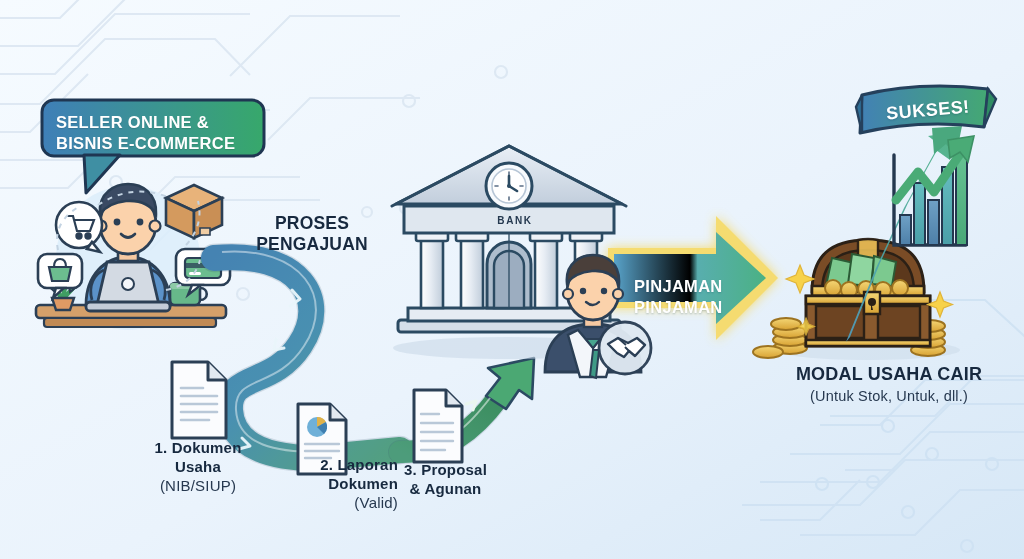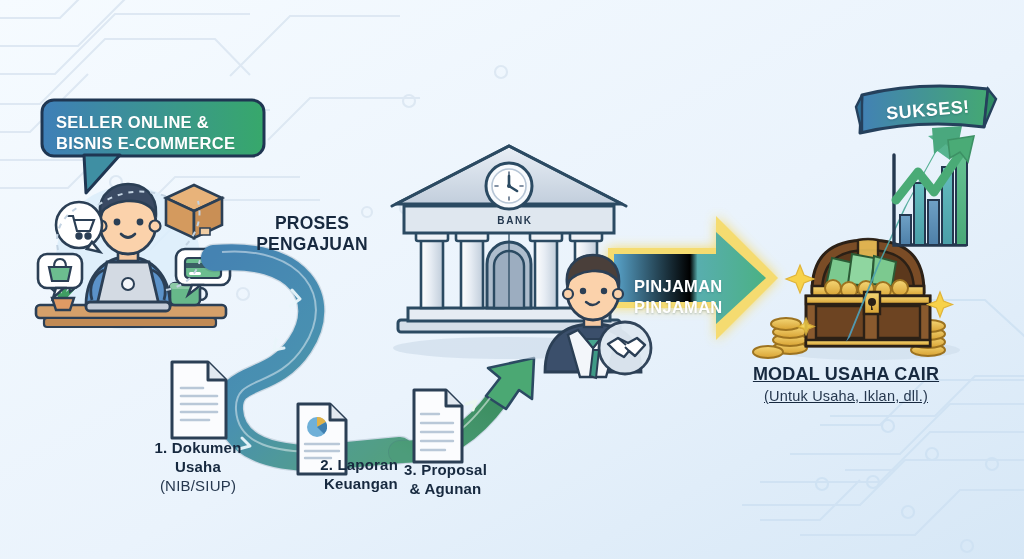--- a/index.html
+++ b/index.html
@@ -14,21 +14,21 @@
   .layer{position:absolute;left:0;top:0;width:1024px;height:559px;}
   svg{display:block;}
   .lbl{position:absolute;text-align:center;color:#1b2e4a;letter-spacing:.2px;}
   .sub{font-weight:400;color:#26384f;}
 
   
   #proses-label{left:232px;top:213px;width:160px;font-size:17.5px;font-weight:700;line-height:21px;color:#17293f;text-align:center;}
   #doc1-label{left:128px;top:438px;width:140px;font-size:15px;line-height:19px;font-weight:700;color:#17293f;}
   #doc2-label{left:258px;top:455px;width:140px;font-size:15px;line-height:19px;font-weight:700;color:#17293f;text-align:right;}
   #doc3-label{left:378px;top:460px;width:135px;font-size:15px;line-height:19px;font-weight:700;color:#17293f;}
-  #modal-label{left:721px;top:363px;width:250px;font-size:18px;line-height:22px;font-weight:700;color:#17293f;text-decoration:underline;}
+  #modal-label{left:764px;top:363px;width:250px;font-size:18px;line-height:22px;font-weight:700;color:#17293f;}
   #modal-label .sub{font-size:14.5px;font-weight:400;}
   .paren{font-weight:400;display:block;}
 
   .bubble-text{
     position:absolute;left:56px;top:112px;width:210px;
     font-size:16.5px;font-weight:700;line-height:21px;color:#ffffff;
     letter-spacing:.3px;text-shadow:0 1px 1px rgba(0,0,0,.12);
   }
   .arrow-text{
     position:absolute;left:634px;top:276px;width:130px;
@@ -299,21 +299,22 @@
     </g>
   </svg>
 
   <div class="lbl" id="doc1-label">
     <span>1. Dokumen</span><br>
     <span>Usaha</span>
     <span class="paren sub">(NIB/SIUP)</span>
   </div>
   <div class="lbl" id="doc2-label">
     <span>2. Laporan</span><br>
-    <span>Keuangan</span>
+    <span>Dokumen</span>
+    <span class="paren sub">(Valid)</span>
   </div>
   <div class="lbl" id="doc3-label">
     <span>3. Proposal</span><br>
     <span>&amp; Agunan</span>
   </div>
 
   <svg class="layer" viewBox="0 0 1024 559">
     <defs>
       <linearGradient id="colGrad" x1="0" y1="0" x2="1" y2="0">
         <stop offset="0" stop-color="#ffffff"></stop>
@@ -526,16 +527,16 @@
       <path d="M862,95 q58,-14 126,-6 l-4,38 q-64,-8 -124,6z" fill="url(#bannerGrad)" stroke="#25405c" stroke-width="3" stroke-linejoin="round"></path>
       <path d="M862,95 l-6,12 l6,26 z" fill="#2f6f97" stroke="#25405c" stroke-width="2.4"></path>
       <path d="M988,89 l8,10 l-12,28 z" fill="#2f8c63" stroke="#25405c" stroke-width="2.4"></path>
     </g>
   </svg>
 
   <div class="sukses-text">SUKSES!</div>
 
   <div class="lbl" id="modal-label">
     <span>MODAL USAHA CAIR</span>
-    <span class="paren sub">(Untuk Usaha, Iklan, dll.)</span>
+    <span class="paren sub">(Untuk Stok, Untuk, dll.)</span>
   </div>
 
 </div>
 
 </body></html>

